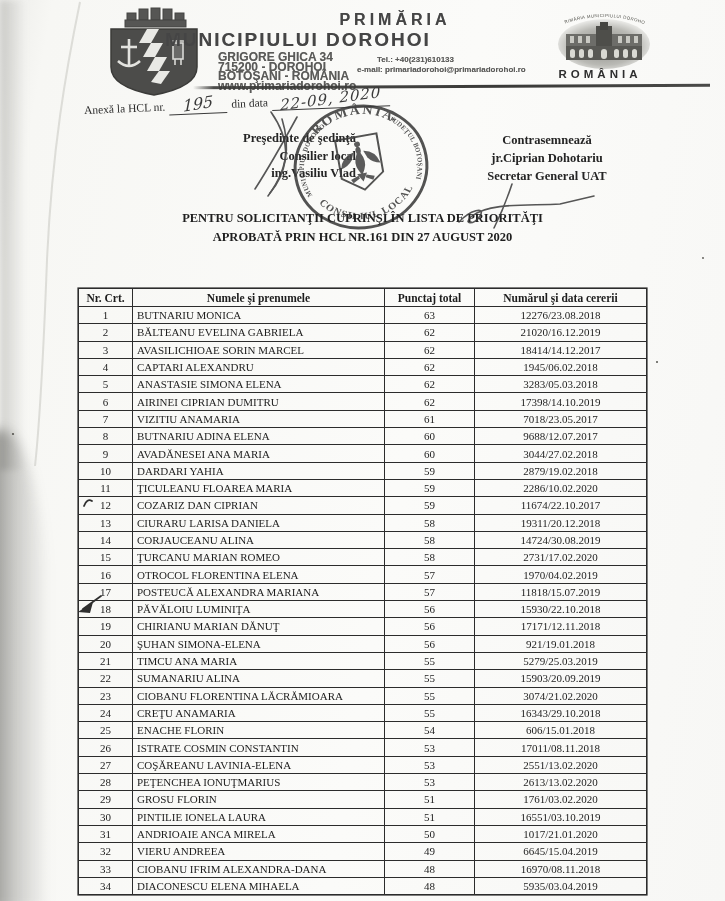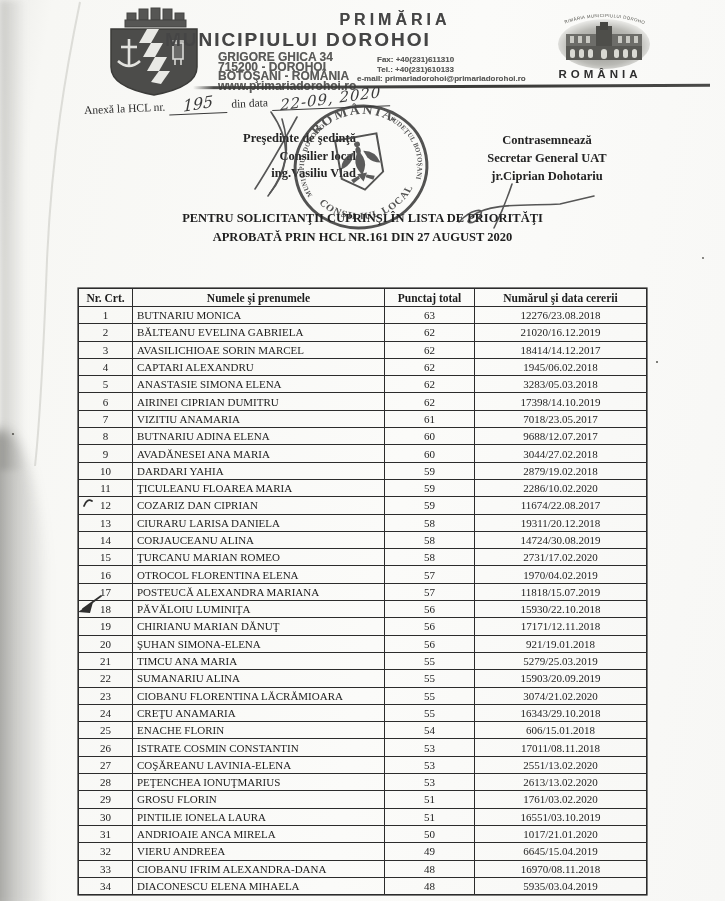--- a/index.html
+++ b/index.html
@@ -114,21 +114,20 @@
   <div class="org2">MUNICIPIULUI DOROHOI</div>
 
   <div class="addr">
     <div>GRIGORE GHICA 34</div>
     <div>715200 - DOROHOI</div>
     <div>BOTOŞANI - ROMÂNIA</div>
     <div>www.primariadorohoi.ro</div>
   </div>
 
   <div class="contact">
-    <div class="ind">Fax:  +40(231)611310</div>
     <div class="ind">Tel.:  +40(231)610133</div>
     <div>e-mail: primariadorohoi@primariadorohoi.ro</div>
   </div>
 
   <div class="photo-wrap">
     <svg width="96" height="62" viewBox="0 0 96 62">
       <defs>
         <radialGradient id="vig" cx="50%" cy="55%" r="60%">
           <stop offset="0%" stop-color="#8a8a86"></stop>
             <stop offset="62%" stop-color="#b9b9b4"></stop>
@@ -173,22 +172,22 @@
     <span>Anexă la HCL nr.</span><span class="uline u1"><span class="hw hw-num">195</span></span><span>din data</span><span class="uline u2"><span class="hw hw-date">22-09, 2020</span></span>
   </div>
 
   <div class="sig-left">
     <div>Preşedinte de şedinţă</div>
     <div>Consilier local</div>
     <div>ing.Vasiliu Vlad</div>
   </div>
   <div class="sig-right">
     <div>Contrasemnează</div>
+    <div>jr.Ciprian Dohotariu</div>
     <div>Secretar General UAT</div>
-    <div>jr.Ciprian Dohotariu</div>
   </div>
 
   <svg class="stamp" width="170" height="170" viewBox="0 0 170 170">
     <circle cx="85" cy="85" r="66" fill="none" stroke="#3c3c3c" stroke-width="3"></circle>
     <path id="arcTop" d="M 33,108 A 57,57 0 1 1 137,108" fill="none"></path>
     <path id="arcBot" d="M 33,108 A 57,57 0 0 0 137,108" fill="none"></path>
     <text font-size="7" font-weight="bold" letter-spacing=".3">
       <textPath href="#arcTop" startOffset="2">MUNICIPIUL DOROHOI</textPath>
     </text>
     <text font-size="8" text-anchor="middle">
@@ -303,21 +302,21 @@
         <tr>
           <td class="col0">11</td>
           <td class="col1">ŢICULEANU FLOAREA MARIA</td>
           <td class="col2">59</td>
           <td class="col3">2286/10.02.2020</td>
         </tr>
         <tr>
           <td class="col0">12</td>
           <td class="col1">COZARIZ DAN CIPRIAN</td>
           <td class="col2">59</td>
-          <td class="col3">11674/22.08.2017</td>
+          <td class="col3">11674/22.10.2017</td>
         </tr>
         <tr>
           <td class="col0">13</td>
           <td class="col1">CIURARU LARISA DANIELA</td>
           <td class="col2">58</td>
           <td class="col3">19311/20.12.2018</td>
         </tr>
         <tr>
           <td class="col0">14</td>
           <td class="col1">CORJAUCEANU ALINA</td>

